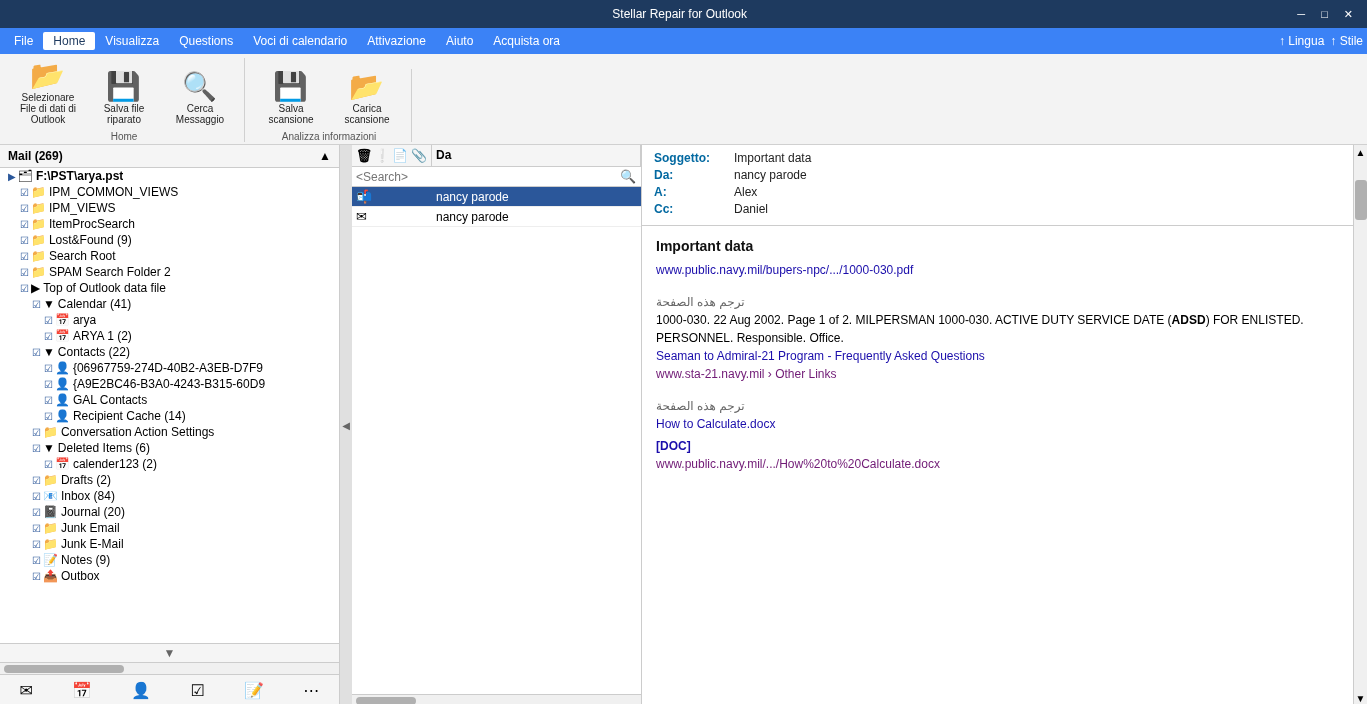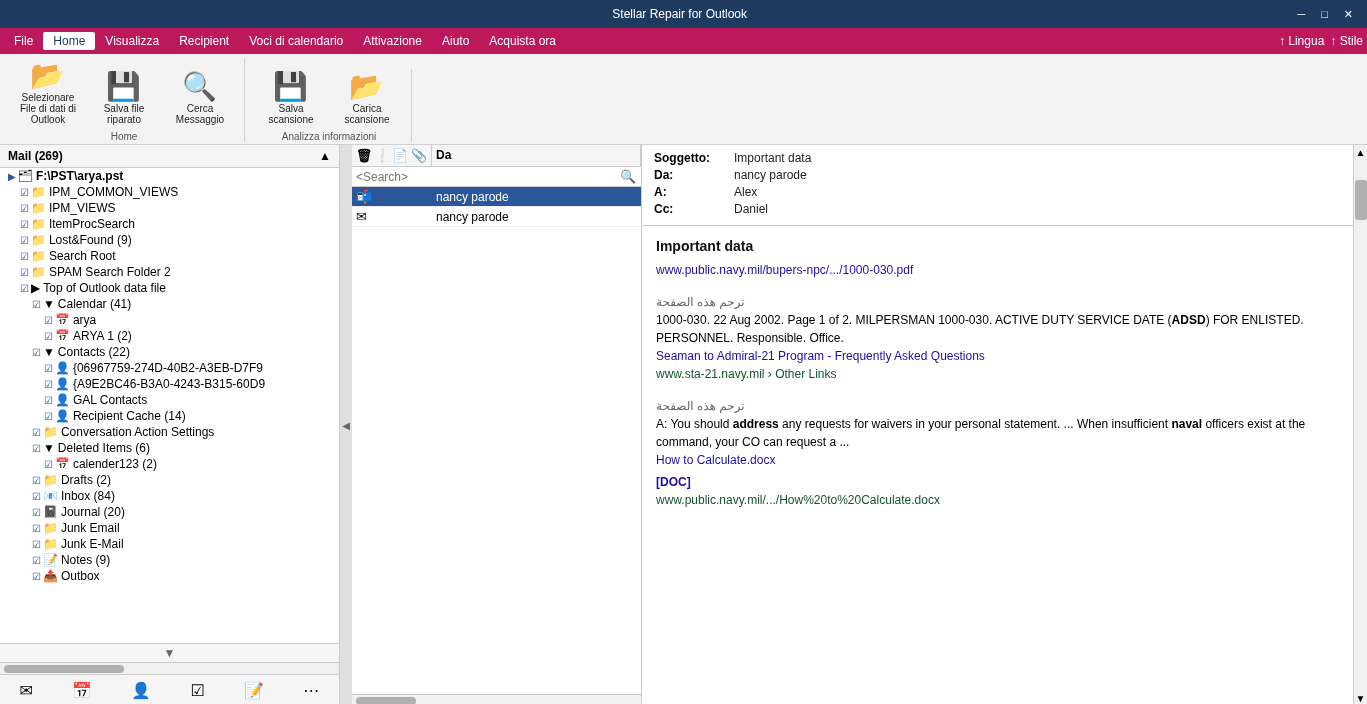--- a/index.html
+++ b/index.html
@@ -15,21 +15,21 @@
       justify-content: space-between;
       padding: 0 8px;
       font-size: 12px;
     }
     .title-bar-title { flex: 1; text-align: center; }
     .title-bar-controls { display: flex; gap: 4px; }
     .title-bar-btn { color: white; font-size: 11px; cursor: pointer; padding: 0 6px; }
 
     
     .menu-bar {
-      background: #be185d;
+      background: #3b82f6;
       display: flex;
       align-items: center;
       height: 26px;
       padding: 0 4px;
     }
     .menu-item {
       color: white;
       padding: 2px 10px;
       cursor: pointer;
       font-size: 12px;
@@ -228,32 +228,32 @@
       flex-direction: column;
       overflow: hidden;
       position: relative;
     }
     .preview-header {
       padding: 6px 12px;
       border-bottom: 1px solid #ccc;
       background: white;
     }
     .preview-field { display: flex; margin-bottom: 3px; font-size: 12px; }
-    .preview-field-label { width: 80px; font-weight: bold; color: #000000; }
+    .preview-field-label { width: 80px; font-weight: bold; color: #0369a1; }
     .preview-field-value { color: #222; }
     .preview-body {
       flex: 1;
       overflow-y: auto;
       padding: 10px 14px;
       font-size: 13px;
       line-height: 1.5;
     }
     .preview-link { color: #1a0dab; cursor: pointer; }
     .preview-arabic { color: #666; font-size: 12px; }
-    .preview-url { color: #14532d; font-size: 12px; }
+    .preview-url { color: #701a75; font-size: 12px; }
     .preview-heading { font-weight: bold; font-size: 14px; margin-bottom: 4px; color: #111; }
     .preview-section { margin-bottom: 14px; }
 
     
     .right-scrollbar {
       width: 14px;
       background: #f0f0f0;
       border-left: 1px solid #ccc;
       display: flex;
       flex-direction: column;
@@ -304,21 +304,21 @@
     <span class="title-bar-btn">─</span>
     <span class="title-bar-btn">□</span>
     <span class="title-bar-btn">✕</span>
   </div>
 </div>
 
 <div class="menu-bar">
   <span class="menu-item">File</span>
   <span class="menu-item active">Home</span>
   <span class="menu-item">Visualizza</span>
-  <span class="menu-item">Recipient</span>
+  <span class="menu-item">Questions</span>
   <span class="menu-item">Voci di calendario</span>
   <span class="menu-item">Attivazione</span>
   <span class="menu-item">Aiuto</span>
   <span class="menu-item">Acquista ora</span>
   <div class="menu-right">
     <span>↑ Lingua</span>
     <span>↑ Stile</span>
   </div>
 </div>
 
@@ -576,23 +576,20 @@
               1000-030. 22 Aug 2002. Page 1 of 2. MILPERSMAN 1000-030. ACTIVE DUTY SERVICE DATE (<strong>ADSD</strong>) FOR ENLISTED. PERSONNEL. Responsible. Office.
             </div>
             <div>
               <span class="preview-link">Seaman to Admiral-21 Program - Frequently Asked Questions</span>
             </div>
             <div class="preview-url">www.sta-21.navy.mil › Other Links</div>
           </div>
           <div class="preview-section">
             <div class="preview-arabic">ترجم هذه الصفحة</div>
             <div>
-              A: You should <strong>address</strong> any requests for waivers in your personal statement. ... When insufficient <strong>naval</strong> officers exist at the command, your CO can request a ...
-            </div>
-            <div>
               <span class="preview-link">How to Calculate.docx</span>
             </div>
             <div style="color:#1a0dab; font-weight:bold; margin-top:4px;">[DOC]</div>
             <div class="preview-url">www.public.navy.mil/.../How%20to%20Calculate.docx</div>
           </div>
         </div>
       </div>
       <div class="right-scrollbar">
         <div class="scrollbar-btn">▲</div>
         <div class="scrollbar-track">

